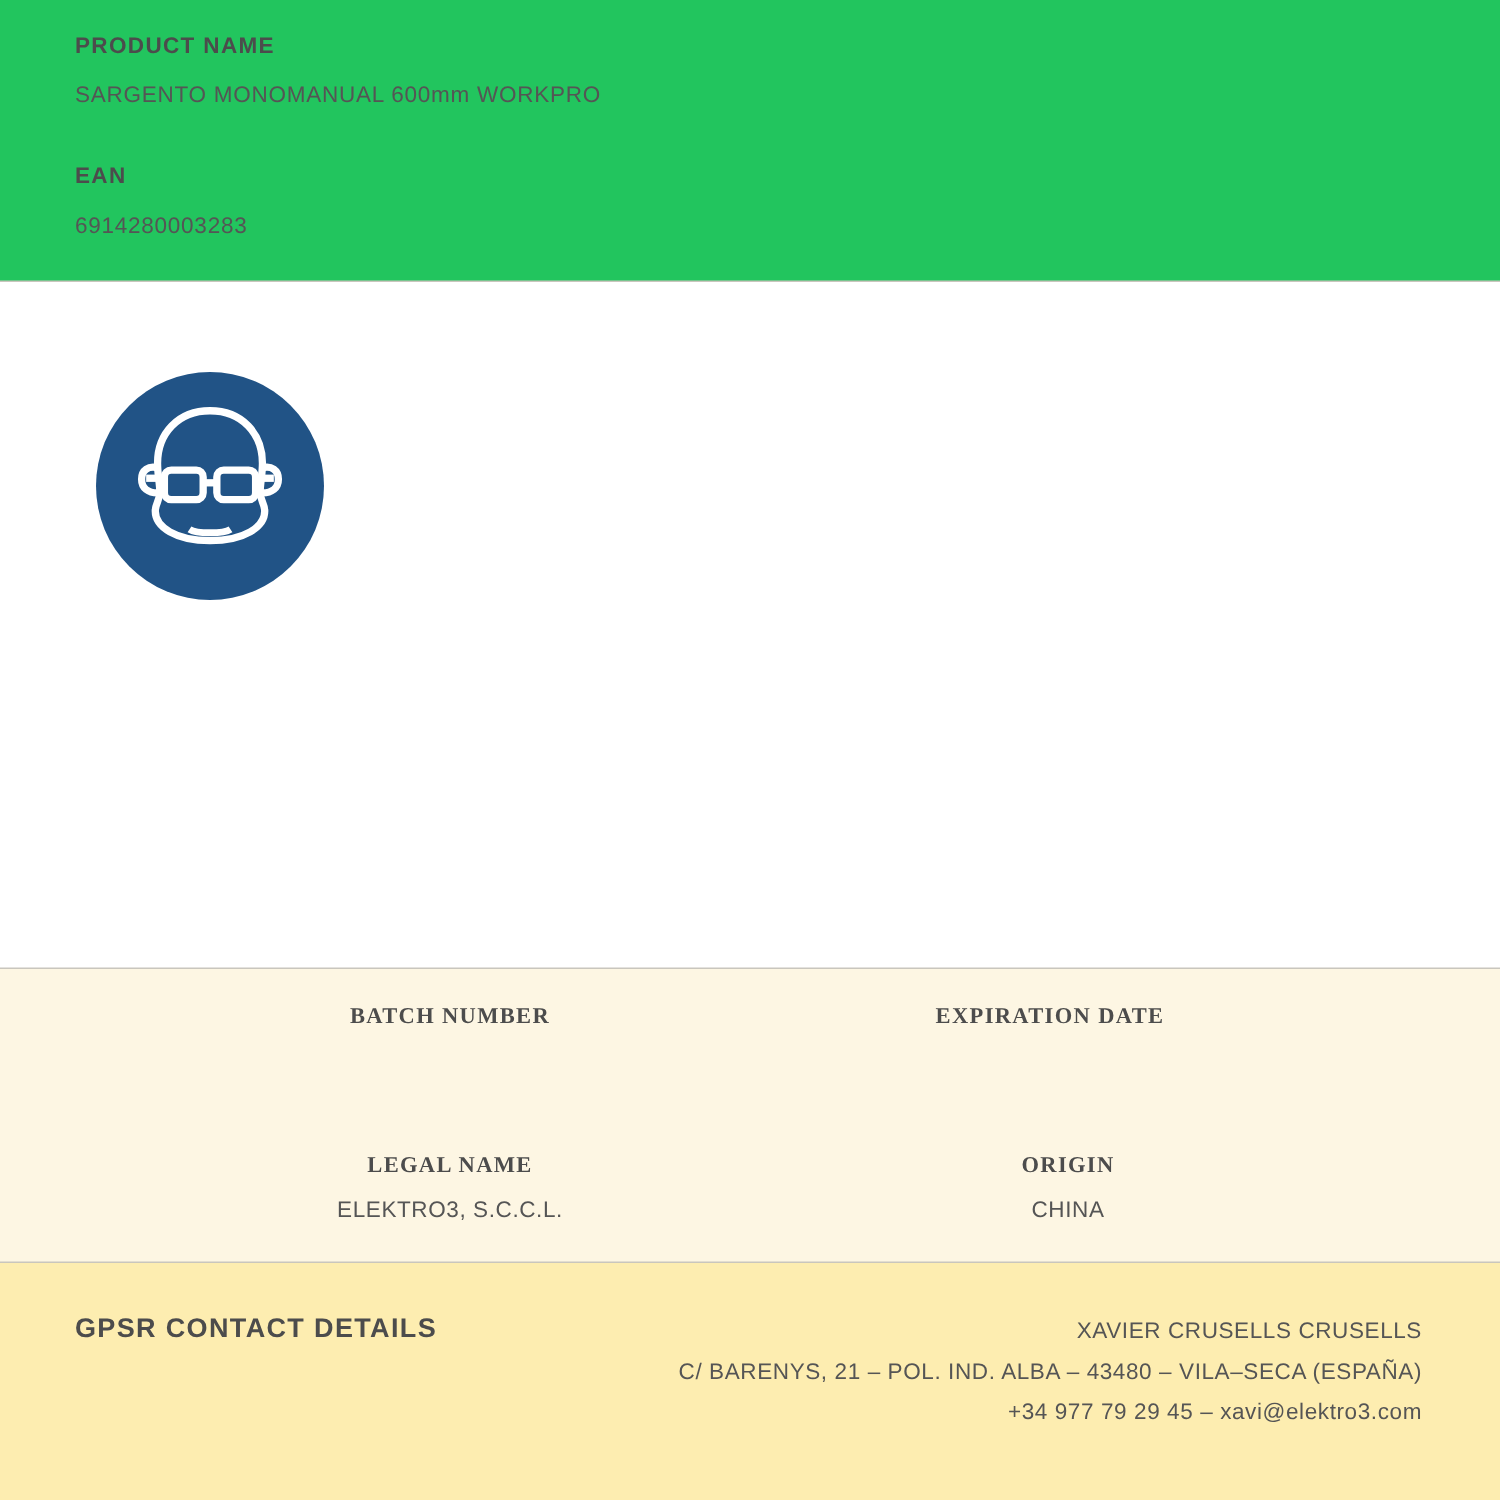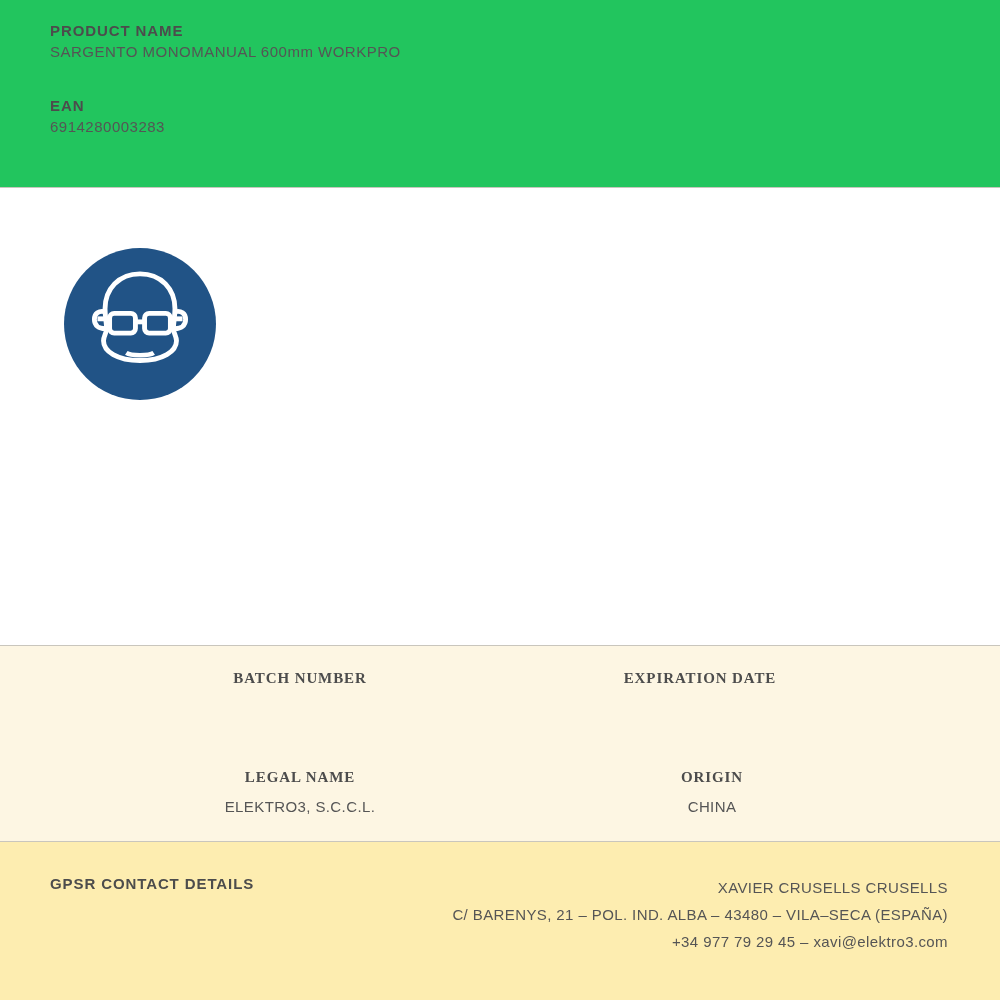--- a/index.html
+++ b/index.html
@@ -37,21 +37,21 @@
     font-weight: bold;
     letter-spacing: 0.9px;
     color: #4c4c4c;
     text-transform: uppercase;
   }
 
   .field-value {
     font-size: 15px;
     letter-spacing: 0.5px;
     color: #555555;
-    margin-top: 4px;
+    margin-top: 16px;
   }
 
   .field-group + .field-group {
     margin-top: 37px;
   }
 
   
   .picto-block {
     background: #ffffff;
     flex: 1 1 auto;
@@ -113,21 +113,21 @@
   .footer-block {
     background: #fdedb0;
     height: 158px;
     padding: 32px 52px 0 50px;
     display: flex;
     justify-content: space-between;
     align-items: flex-start;
   }
 
   .footer-label {
-    font-size: 15px;
+    font-size: 18px;
     font-weight: bold;
     letter-spacing: 0.9px;
     color: #4c4c4c;
     text-transform: uppercase;
     padding-top: 1px;
   }
 
   .footer-lines {
     text-align: right;
   }

